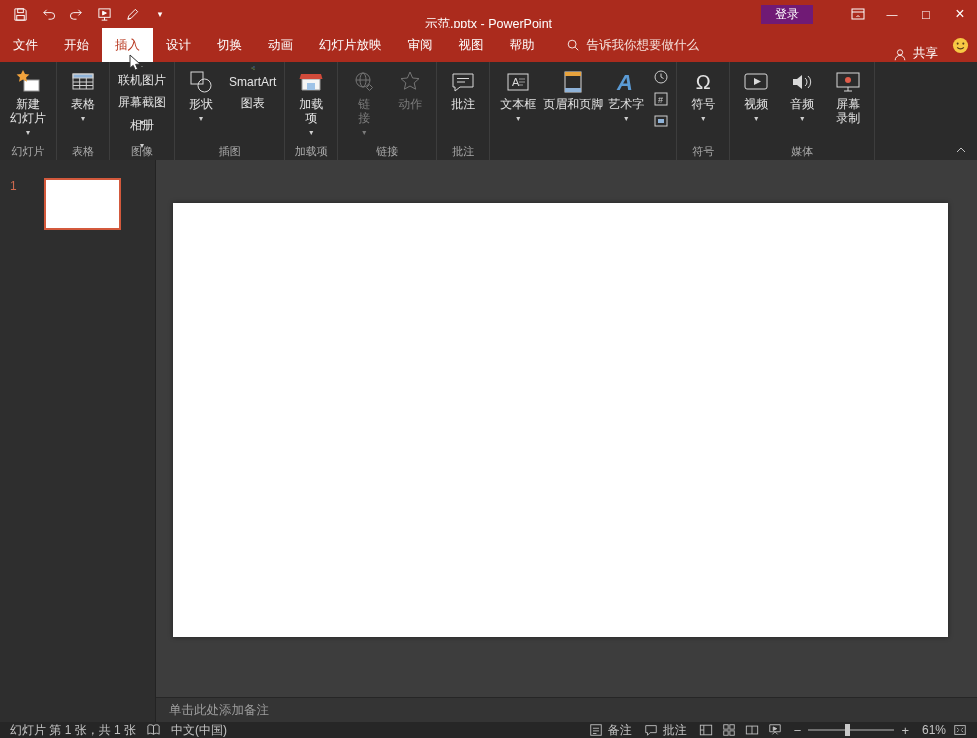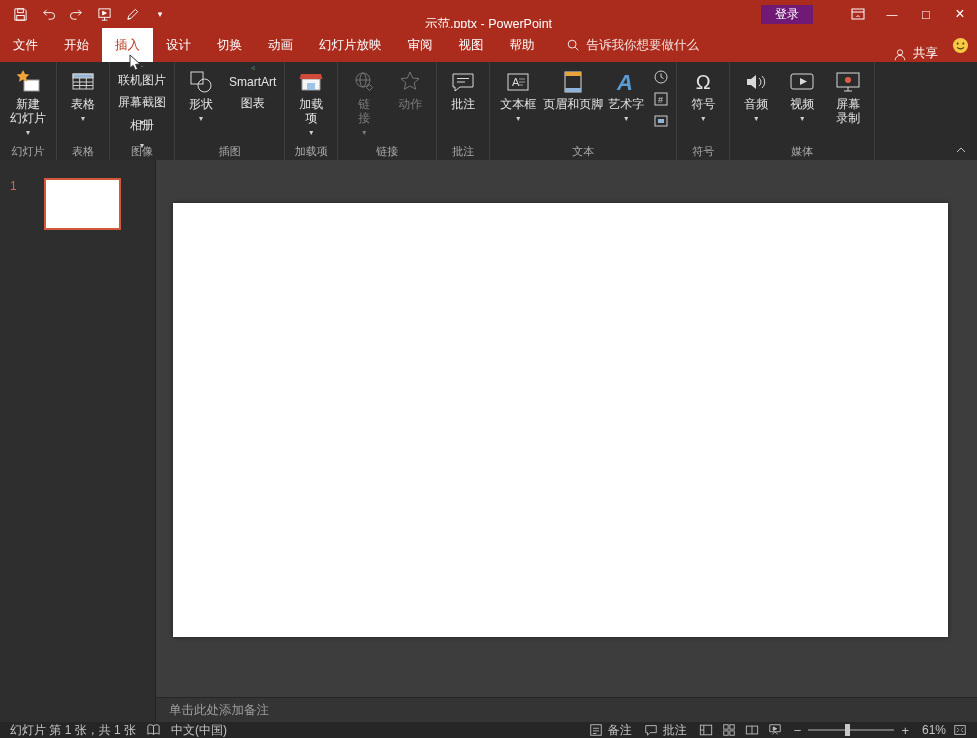--- a/index.html
+++ b/index.html
@@ -378,56 +378,55 @@
               </svg>
           </div>
           <div class="iconbtn">
             <svg width="16" height="16" viewBox="0 0 16 16">
                 <rect x="2" y="3" width="12" height="10" fill="none" stroke="#cfcfcf"></rect>
                 <rect x="5" y="6" width="6" height="4" fill="#8fb3d9"></rect>
               </svg>
           </div>
         </div>
       </div>
-      <div class="group-label">文本</div>
     </div>
 
     <div class="group">
       <div class="group-content">
         <div class="bigbtn">
           <span class="bicon">
             <span class="omega">Ω</span>
           </span>
           <span class="blabel">符号</span>
           <span class="caret"></span>
         </div>
       </div>
       <div class="group-label">符号</div>
     </div>
 
     <div class="group">
       <div class="group-content">
+        <div class="bigbtn">
+          <span class="bicon">
+            <svg width="26" height="26" viewBox="0 0 26 26">
+                <rect x="2" y="5" width="22" height="15" rx="2" fill="none" stroke="#d9d9d9"></rect>
+                <path d="M11 9l7 3.5-7 3.5z" fill="#d9d9d9"></path>
+              </svg>
+          </span>
+          <span class="blabel">视频</span>
+          <span class="caret"></span>
+        </div>
         <div class="bigbtn">
           <span class="bicon">
             <svg width="26" height="26" viewBox="0 0 26 26">
                 <path d="M4 10v6h4l5 4V6l-5 4z" fill="#d9d9d9"></path>
                 <path d="M16 9a5 5 0 0 1 0 8M19 7a8 8 0 0 1 0 12" fill="none" stroke="#d9d9d9"></path>
               </svg>
           </span>
           <span class="blabel">音频</span>
-          <span class="caret"></span>
-        </div>
-        <div class="bigbtn">
-          <span class="bicon">
-            <svg width="26" height="26" viewBox="0 0 26 26">
-                <rect x="2" y="5" width="22" height="15" rx="2" fill="none" stroke="#d9d9d9"></rect>
-                <path d="M11 9l7 3.5-7 3.5z" fill="#d9d9d9"></path>
-              </svg>
-          </span>
-          <span class="blabel">视频</span>
           <span class="caret"></span>
         </div>
         <div class="bigbtn">
           <span class="bicon">
             <svg width="26" height="26" viewBox="0 0 26 26">
                 <rect x="2" y="4" width="22" height="14" fill="none" stroke="#d9d9d9"></rect>
                 <circle cx="13" cy="11" r="3" fill="#e05c4a"></circle>
                 <path d="M9 22h8M13 18v4" stroke="#d9d9d9"></path>
               </svg>
           </span>

